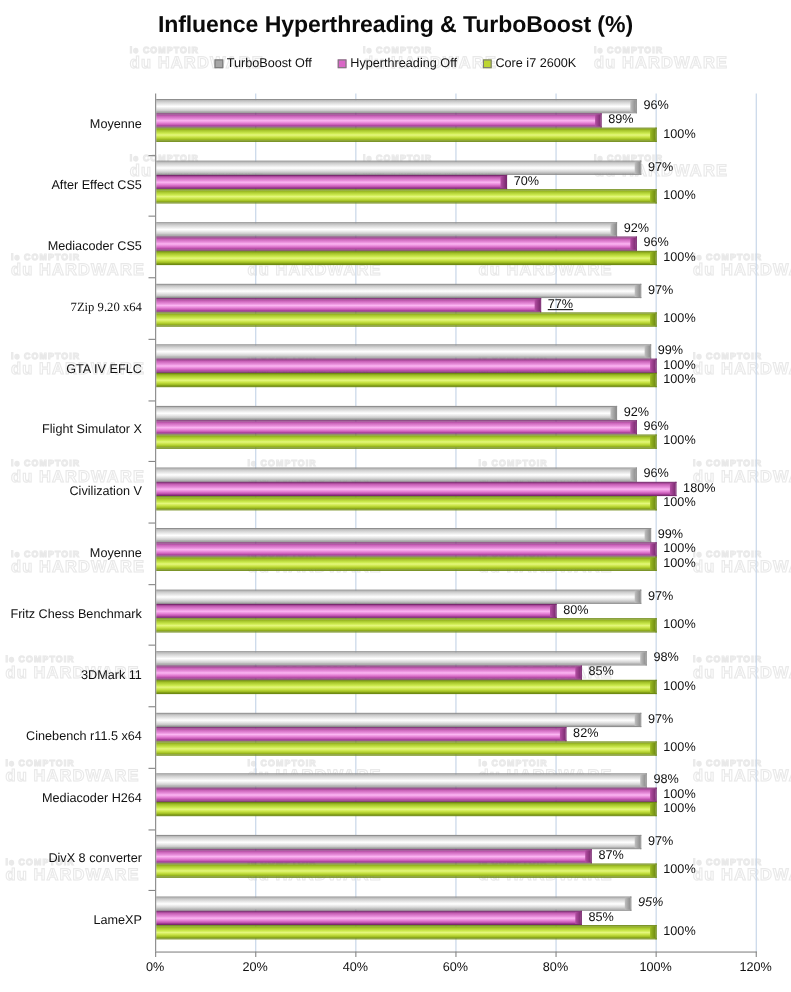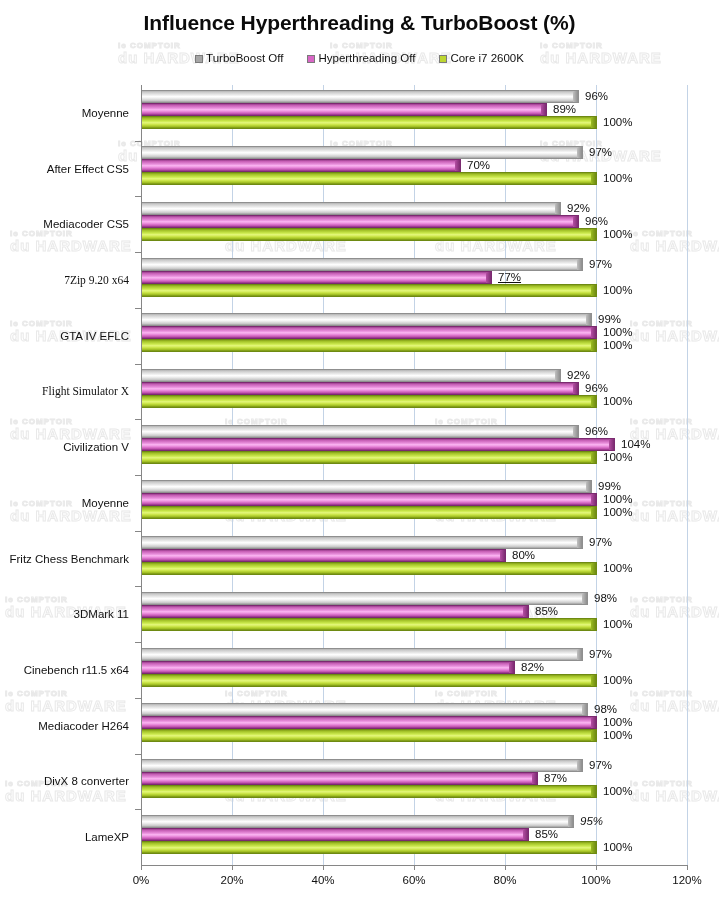--- a/index.html
+++ b/index.html
@@ -347,21 +347,21 @@
 <div id="chart-title">Influence Hyperthreading &amp; TurboBoost (%)</div>
 
 <div id="legend"><span class="legend-item"><span class="legend-swatch" style="background: rgb(166, 166, 166);"></span><span>TurboBoost Off</span></span><span class="legend-item"><span class="legend-swatch" style="background: rgb(217, 102, 198);"></span><span>Hyperthreading Off</span></span><span class="legend-item"><span class="legend-swatch" style="background: rgb(189, 214, 48);"></span><span>Core i7 2600K</span></span></div>
 
 <div id="cat-labels">
     <div class="cat-label-row" style="top: 22px;">Moyenne</div>
     <div class="cat-label-row" style="top: 78px;">After Effect CS5</div>
     <div class="cat-label-row" style="top: 133px;">Mediacoder CS5</div>
     <div class="cat-label-row" style="top: 189px; font-family: Liberation Serif, serif;">7Zip 9.20 x64</div>
     <div class="cat-label-row" style="top: 245px;">GTA IV EFLC</div>
-    <div class="cat-label-row" style="top: 300px; font-family: Liberation Serif, serif;">Flight Simulator X</div>
+    <div class="cat-label-row" style="top: 300px;">Flight Simulator X</div>
     <div class="cat-label-row" style="top: 356px;">Civilization V</div>
     <div class="cat-label-row" style="top: 412px;">Moyenne</div>
     <div class="cat-label-row" style="top: 468px;">Fritz Chess Benchmark</div>
     <div class="cat-label-row" style="top: 523px;">3DMark 11</div>
     <div class="cat-label-row" style="top: 579px;">Cinebench r11.5 x64</div>
     <div class="cat-label-row" style="top: 635px;">Mediacoder H264</div>
     <div class="cat-label-row" style="top: 690px;">DivX 8 converter</div>
     <div class="cat-label-row" style="top: 746px;">LameXP</div>
   </div>
 
@@ -466,21 +466,21 @@
     </div>
     <div class="bar-label" style="top: 310px; left: 457px;">100%</div>
     <div class="cat-tick" style="top: 334px;"></div>
     <div class="bar s0" style="top: 340px; width: 437px;">
       <div class="bar-cap"></div>
     </div>
     <div class="bar-label" style="top: 340px; left: 439px;">96%</div>
     <div class="bar s1" style="top: 353px; width: 473px;">
       <div class="bar-cap"></div>
     </div>
-    <div class="bar-label" style="top: 353px; left: 475px;">104%</div>
+    <div class="bar-label" style="top: 353px; left: 475px;">180%</div>
     <div class="bar s2" style="top: 366px; width: 455px;">
       <div class="bar-cap"></div>
     </div>
     <div class="bar-label" style="top: 366px; left: 457px;">100%</div>
     <div class="cat-tick" style="top: 390px;"></div>
     <div class="bar s0" style="top: 395px; width: 450px;">
       <div class="bar-cap"></div>
     </div>
     <div class="bar-label" style="top: 395px; left: 452px;">99%</div>
     <div class="bar s1" style="top: 408px; width: 455px;">

